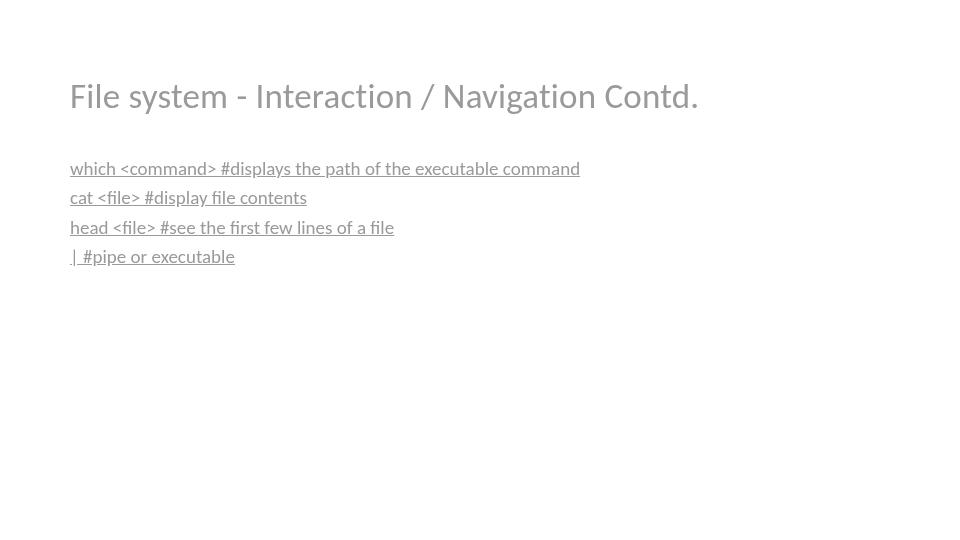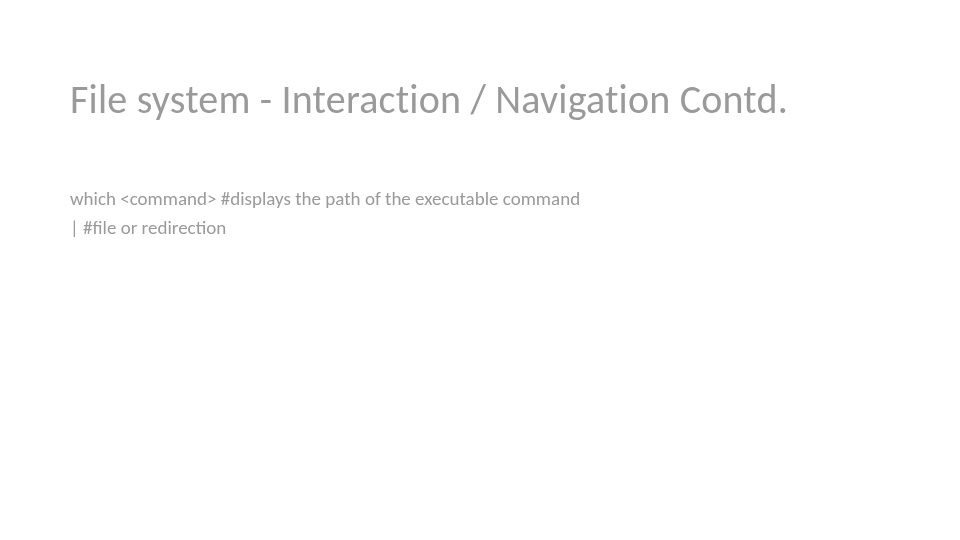--- a/index.html
+++ b/index.html
@@ -9,37 +9,40 @@
     }
     body {
       width: 960px;
       height: 540px;
       background: #ffffff;
       font-family: Calibri, 'Segoe UI', Arial, sans-serif;
       padding: 75px 70px 0 70px;
       color: #a0a0a0;
     }
     .title {
-      font-size: 40px;
+      font-size: 35px;
       font-weight: 300;
       color: #9a9a9a;
-      margin-bottom: 60px;
+      margin-bottom: 37px;
       letter-spacing: 0.2px;
     }
     .content {
       font-size: 19px;
       line-height: 1.55;
       color: #9a9a9a;
       font-weight: 400;
+      text-decoration: underline;
     }
     .line {
       display: block;
     }
   </style>
 </head>
 <body>
 
 <h1 class="title">File system - Interaction / Navigation Contd.</h1>
 
 <div class="content">
   <span class="line">which &lt;command&gt; #displays the path of the executable command</span>
-  <span class="line">|    #file or redirection</span>
+  <span class="line">cat &lt;file&gt;    #display file contents</span>
+  <span class="line">head &lt;file&gt;   #see the first few lines of a file</span>
+  <span class="line">|    #pipe or executable</span>
 </div>
 
 </body></html>

